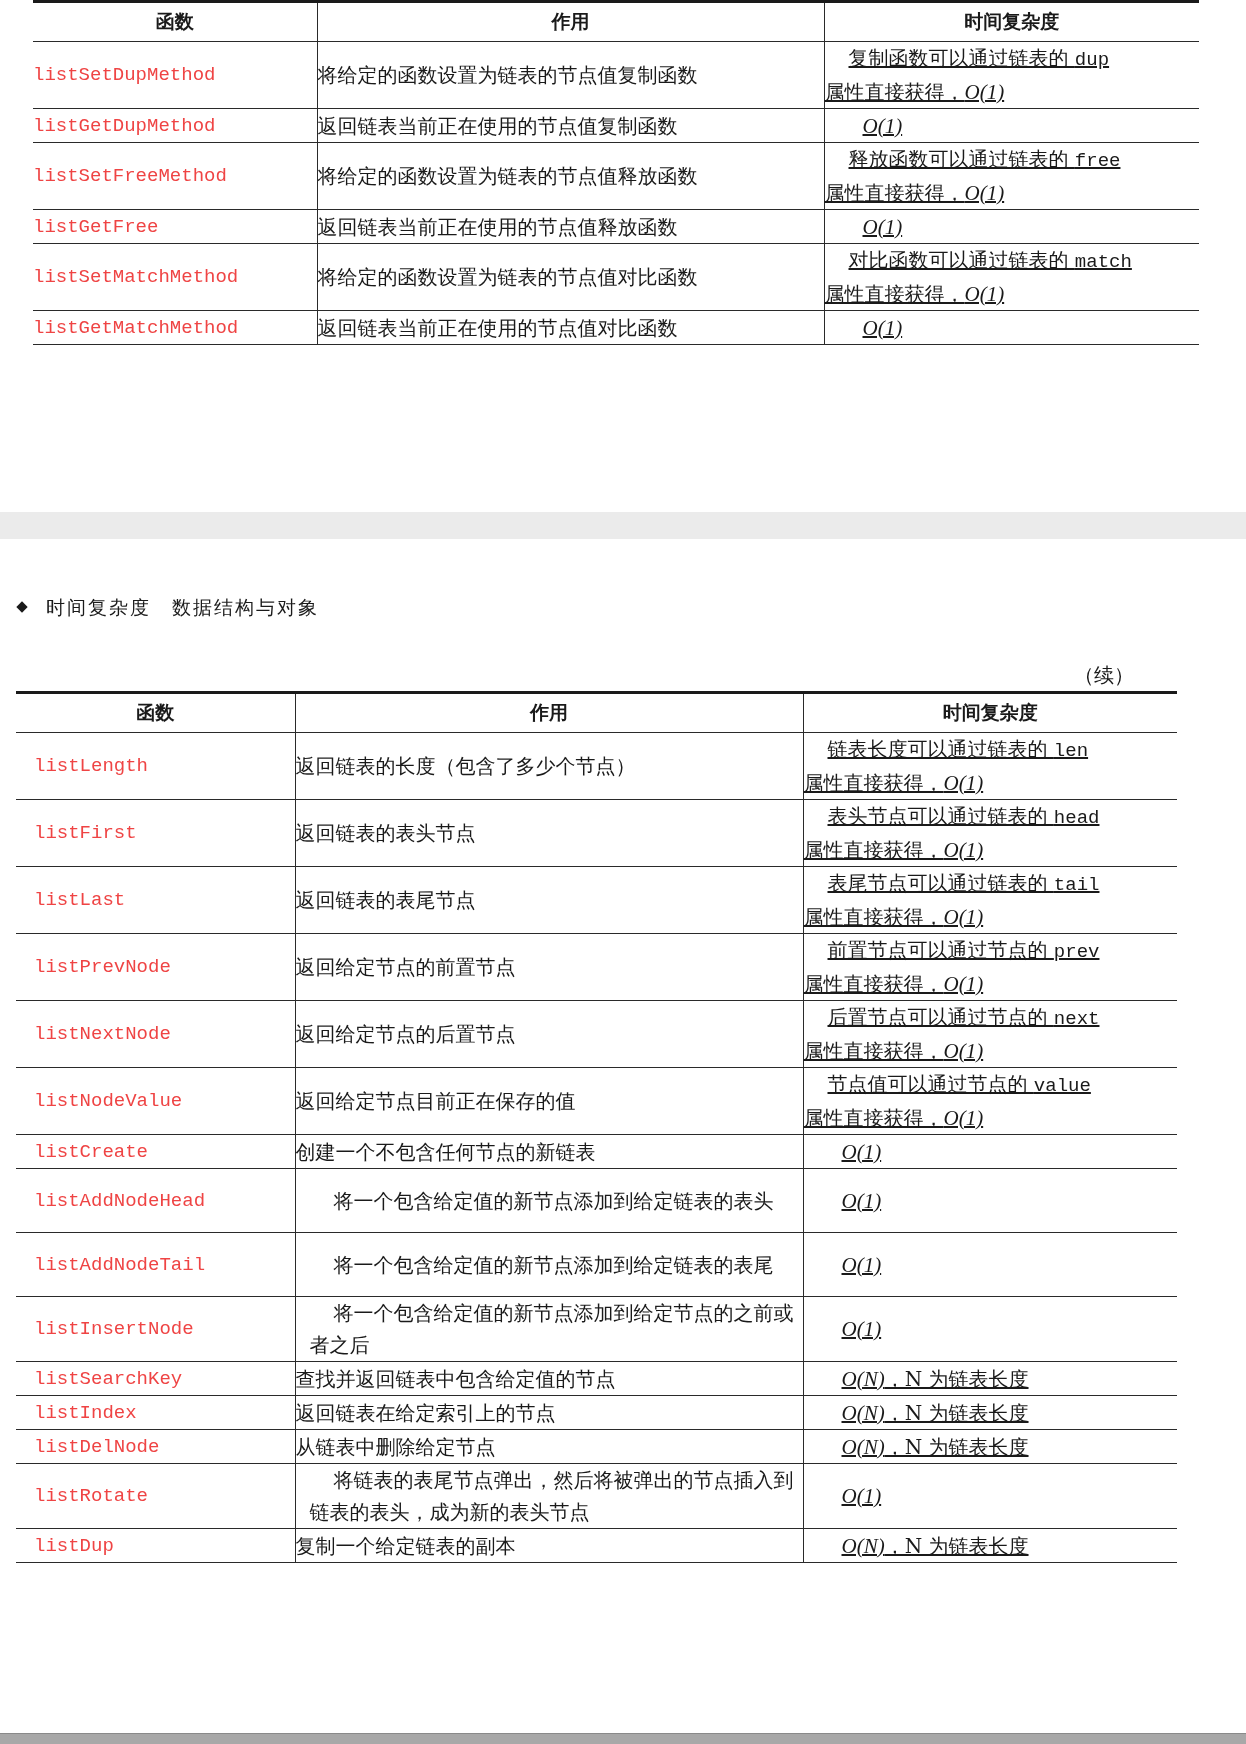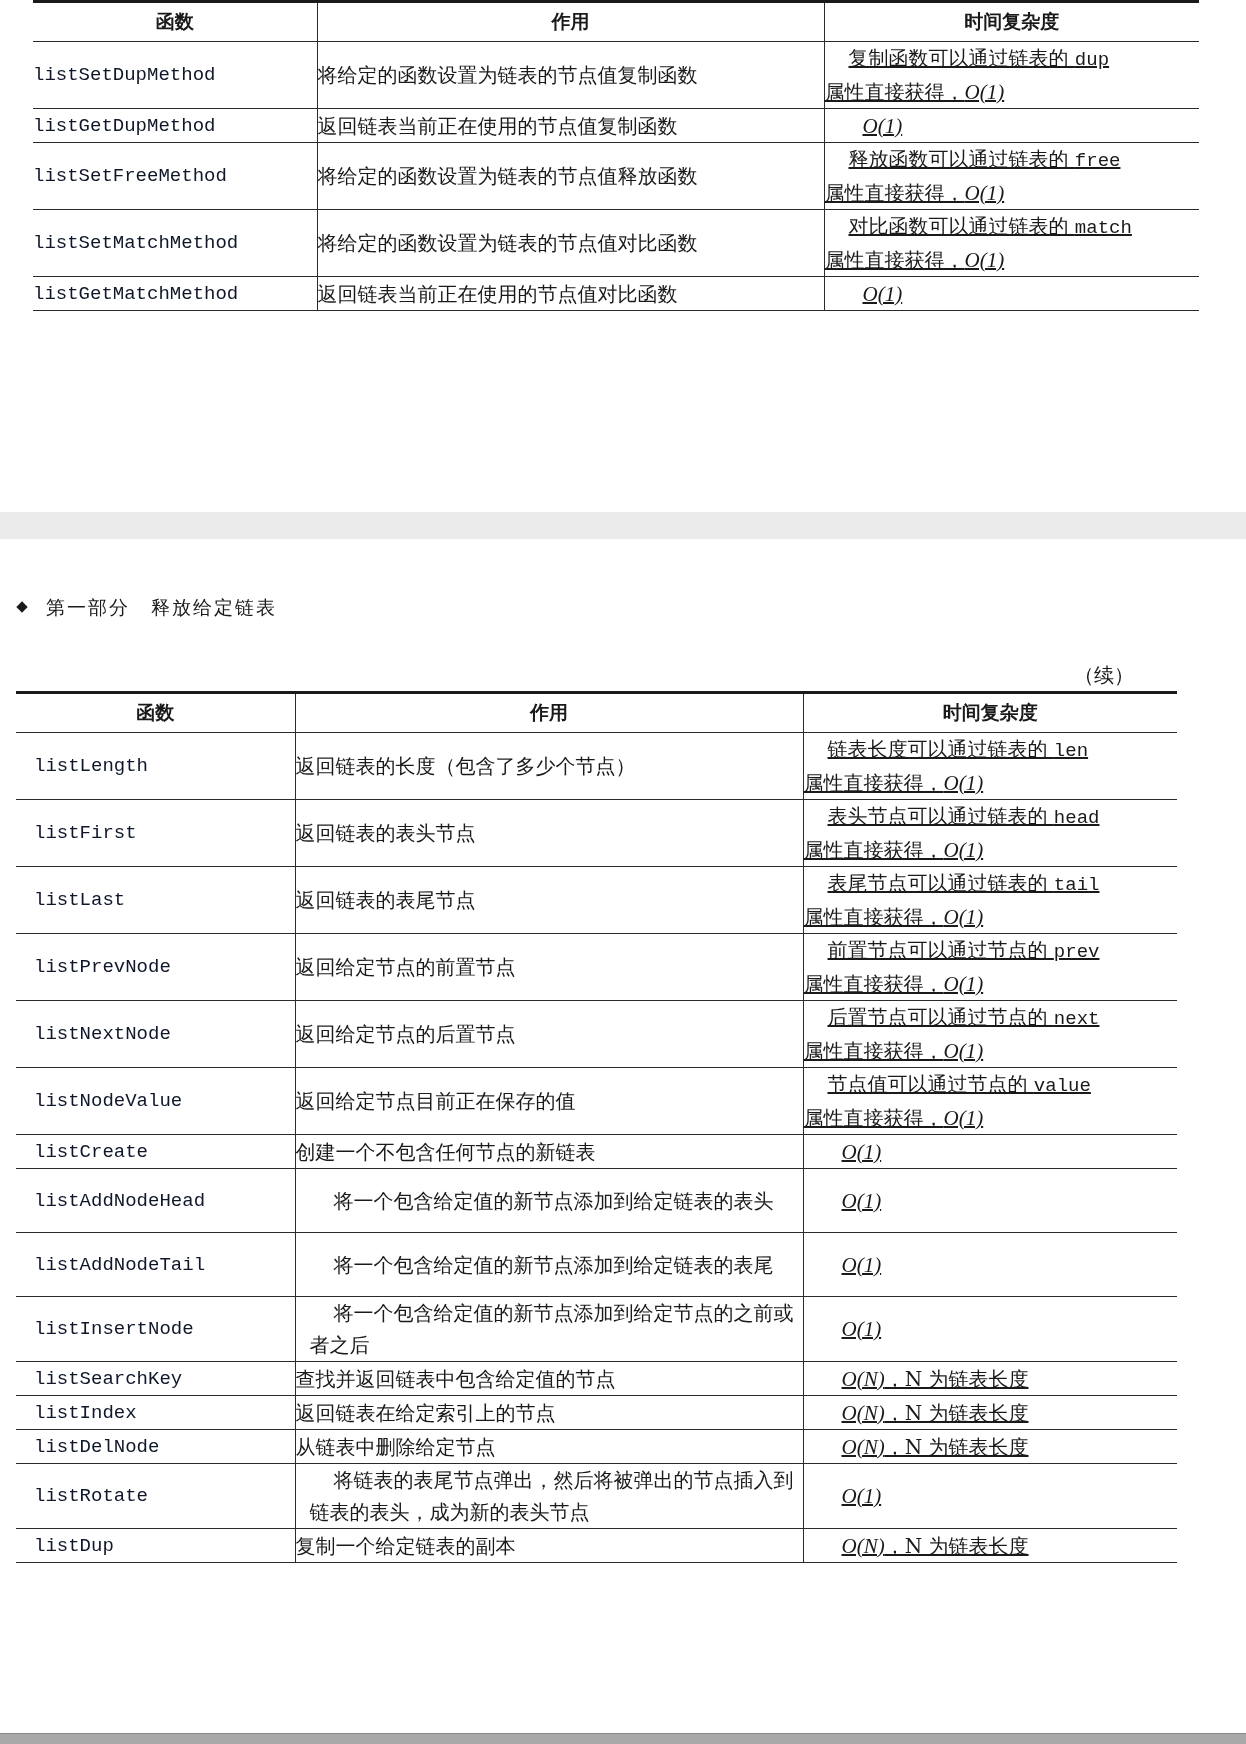--- a/index.html
+++ b/index.html
@@ -9,21 +9,21 @@
   #page-top { top:0; height:512px; }
   #page-gap { position:absolute; top:512px; left:0; width:1246px; height:27px; background:#ebebeb; }
   #page-bottom { top:539px; height:1194px; }
   #bottom-bar { position:absolute; left:0; top:1733px; width:1246px; height:11px; background:#a8a8a8; border-top:1px solid #8a8a8a; }
 
   table.fn { border-collapse:collapse; position:absolute; table-layout:fixed; }
   table.fn th, table.fn td { border-bottom:1.5px solid #2a2a2a; padding:0; vertical-align:middle; }
   table.fn th + th, table.fn td + td { border-left:1.5px solid #2a2a2a; }
   table.fn thead tr { border-top:3px solid #1a1a1a; }
   table.fn th { font-family:"DejaVu Sans", sans-serif; font-weight:bold; font-size:19px; height:38px; text-align:center; }
-  td.name { font-family:"Liberation Mono", monospace; font-size:19px; padding-left:16px; color:#0f172a; }
+  td.name { font-family:"Liberation Mono", monospace; font-size:19px; padding-left:16px; color:#ef4444; }
   td.use { font-size:20px; padding-left:38px; padding-right:8px; line-height:32px; }
   td.use.indent { padding-left:14px; text-indent:24px; }
   td.cx { font-size:20px; padding-left:14px; padding-right:6px; line-height:32px;text-decoration:underline; }
   td.cx.single { padding-left:38px; }
   td.cx.indent { text-indent:24px; }
   .mono { font-family:"Liberation Mono", monospace; font-size:19px; }
   i.o { font-family:"Liberation Serif", serif; font-size:21px; }
 
   #top-table { left:17px; top:0; width:1166px; }
   #top-table col.c1 { width:284px; } #top-table col.c2 { width:507px; } #top-table col.c3 { width:375px; }
@@ -62,39 +62,44 @@
       <tr style="height:34px">
         <td class="name">listGetDupMethod</td>
         <td class="use">返回链表当前正在使用的节点值复制函数</td>
         <td class="cx single"><i class="o">O(1)</i></td>
       </tr>
       <tr style="height:64px">
         <td class="name">listSetFreeMethod</td>
         <td class="use">将给定的函数设置为链表的节点值释放函数</td>
         <td class="cx indent"><span>释放函数可以通过链表的 </span><span class="mono">free</span><br><span>属性直接获得，</span><i class="o">O(1)</i></td>
       </tr>
+      <tr style="height:34px">
+        <td class="name">listGetFree</td>
+        <td class="use">返回链表当前正在使用的节点值释放函数</td>
+        <td class="cx single"><i class="o">O(1)</i></td>
+      </tr>
       <tr style="height:64px">
         <td class="name">listSetMatchMethod</td>
         <td class="use">将给定的函数设置为链表的节点值对比函数</td>
         <td class="cx indent"><span>对比函数可以通过链表的 </span><span class="mono">match</span><br><span>属性直接获得，</span><i class="o">O(1)</i></td>
       </tr>
       <tr style="height:34px">
         <td class="name">listGetMatchMethod</td>
         <td class="use">返回链表当前正在使用的节点值对比函数</td>
         <td class="cx single"><i class="o">O(1)</i></td>
       </tr>
     </tbody>
   </table>
 </div>
 
 <div id="page-gap"></div>
 
 <div class="page" id="page-bottom">
   <div id="running-head">
-    <span class="dia"></span><span>第一部分　释放给定链表</span>
+    <span class="dia"></span><span>时间复杂度　数据结构与对象</span>
   </div>
   <div id="cont-mark">（续）</div>
 
   <table class="fn" id="bottom-table">
     <colgroup>
         <col class="c1">
         <col class="c2">
         <col class="c3">
       </colgroup>
     <thead>

